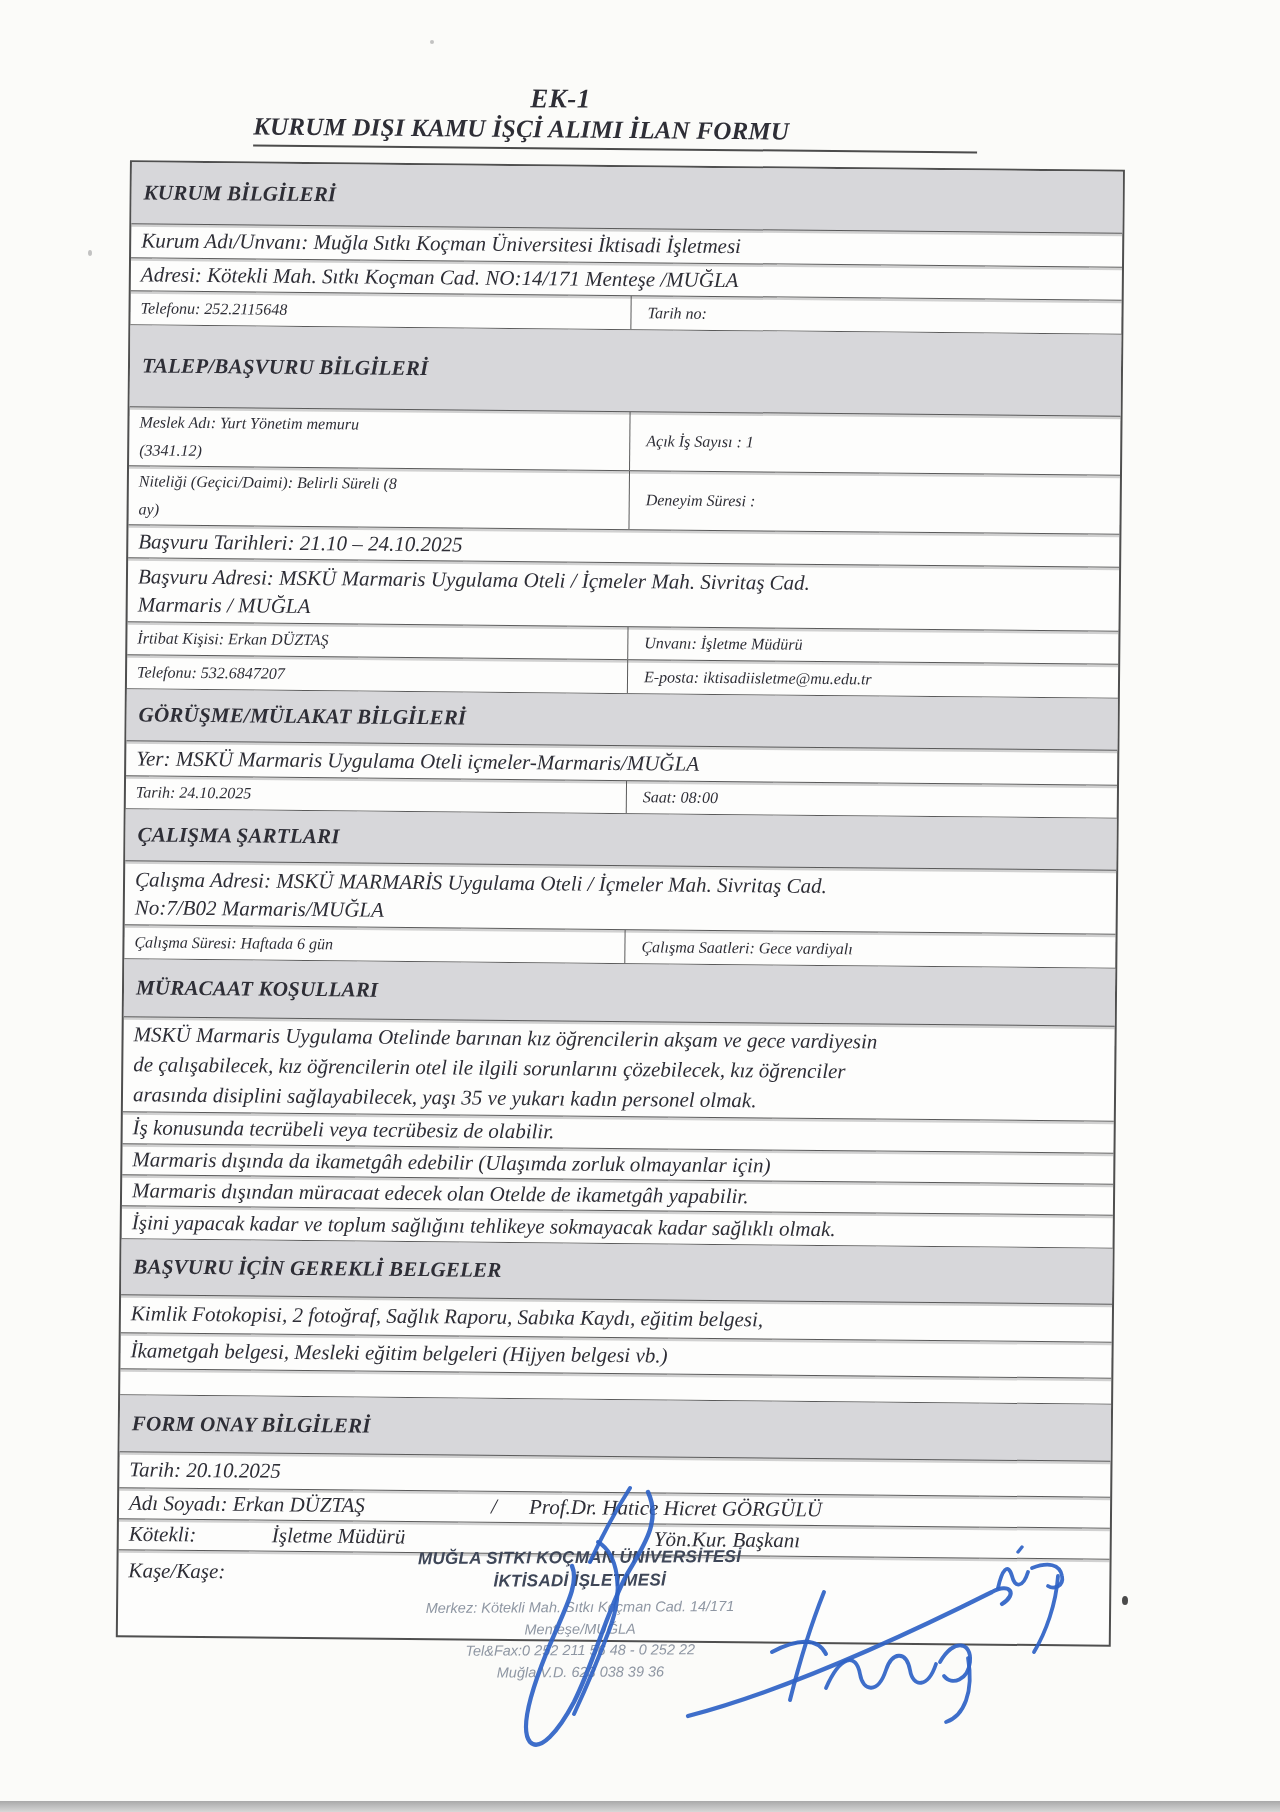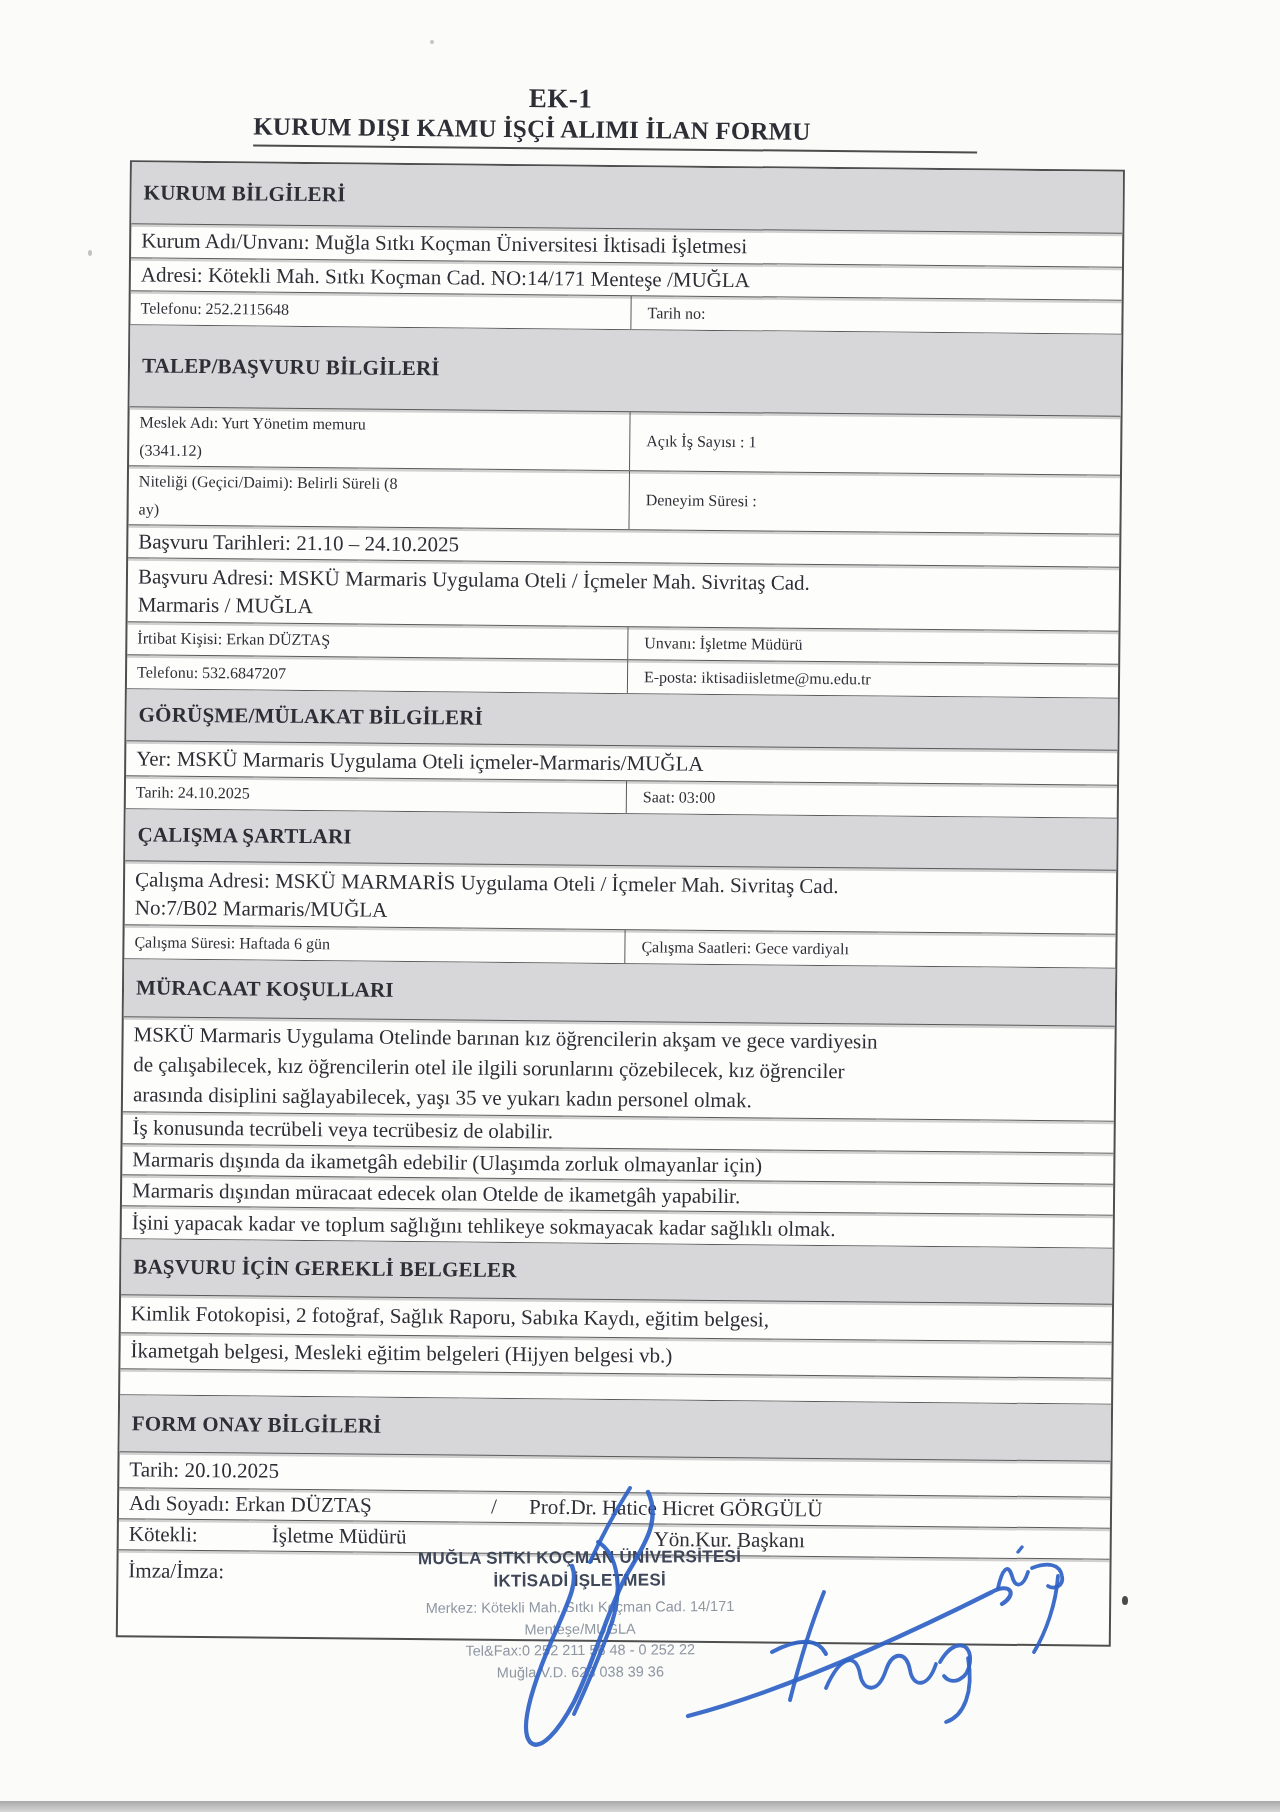--- a/index.html
+++ b/index.html
@@ -1,18 +1,18 @@
 <!DOCTYPE html>
 <html><head>
 <meta charset="utf-8">
 <style>
   html,body{margin:0;padding:0;}
   body{width:1280px;height:1812px;position:relative;background:#fbfbf9;
        font-family:"Liberation Serif","DejaVu Serif",serif;color:#2e2e36;overflow:hidden;}
-  .page{position:absolute;inset:0;}
+  .page{position:absolute;inset:0;font-style:italic;}
   .sheet{position:absolute;inset:0;transform:rotate(0.55deg);transform-origin:620px 160px;}
 
   .annex{position:absolute;top:84px;left:380px;width:360px;text-align:center;
          font-size:27px;font-weight:bold;letter-spacing:.5px;}
   .form-title{position:absolute;top:116px;left:253px;width:724px;font-size:25px;font-weight:bold;
               letter-spacing:.2px;border-bottom:2.5px solid #4c4c4c;padding-bottom:4px;}
 
   .formtable{position:absolute;left:130px;top:165px;width:995px;
              border:2px solid #4f4f4f;box-sizing:border-box;background:#fdfdfc;}
   .formtable > div{box-sizing:border-box;border-bottom:1.6px solid #5a5a5a;
@@ -124,21 +124,21 @@
         <span>GÖRÜŞME/MÜLAKAT BİLGİLERİ</span>
       </div>
       <div class="r" style="height:35px">
         <span>Yer: MSKÜ Marmaris Uygulama Oteli  içmeler-Marmaris/MUĞLA</span>
       </div>
       <div class="cols" style="height:33px">
         <div class="c1">
           <span>Tarih: 24.10.2025</span>
         </div>
         <div class="c2">
-          <span>Saat: 03:00</span>
+          <span>Saat: 08:00</span>
         </div>
       </div>
 
       <div class="h" style="height:52px">
         <span>ÇALIŞMA ŞARTLARI</span>
       </div>
       <div class="r" style="height:64px">
         <span class="pre">Çalışma Adresi: MSKÜ MARMARİS Uygulama Oteli / İçmeler Mah. Sivritaş Cad.
 No:7/B02 Marmaris/MUĞLA</span>
       </div>
@@ -193,21 +193,21 @@
         <span class="abs" style="left:10px">Adı Soyadı: Erkan DÜZTAŞ</span>
         <span class="abs" style="left:372px">/</span>
         <span class="abs" style="left:410px">Prof.Dr. Hatice Hicret GÖRGÜLÜ</span>
       </div>
       <div class="r posrel" style="height:31px">
         <span class="abs" style="left:10px">Kötekli:</span>
         <span class="abs" style="left:153px">İşletme Müdürü</span>
         <span class="abs" style="left:535px">Yön.Kur. Başkanı</span>
       </div>
       <div class="r" style="height:85px;align-items:flex-start;padding-top:8px">
-        <span>İmza/İmza:</span>
+        <span>Kaşe/Kaşe:</span>
       </div>
 
     </div>
   </div>
 
   <div class="stamp">
     <div class="sl">MUĞLA SITKI KOÇMAN ÜNİVERSİTESİ</div>
     <div class="sl">İKTİSADİ İŞLETMESİ</div>
     <div class="sm gap">Merkez: Kötekli Mah. Sıtkı Koçman Cad. 14/171</div>
     <div class="sm">Menteşe/MUĞLA</div>

